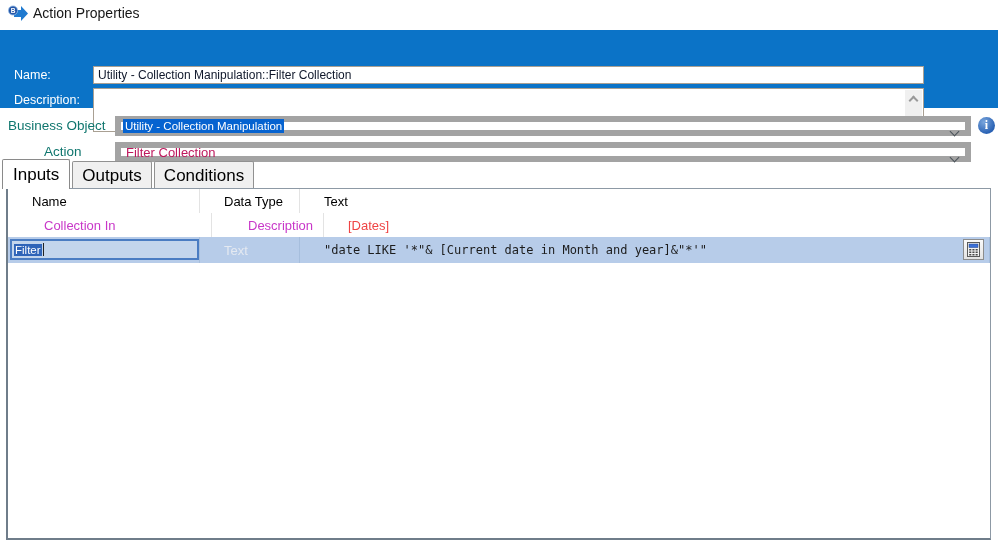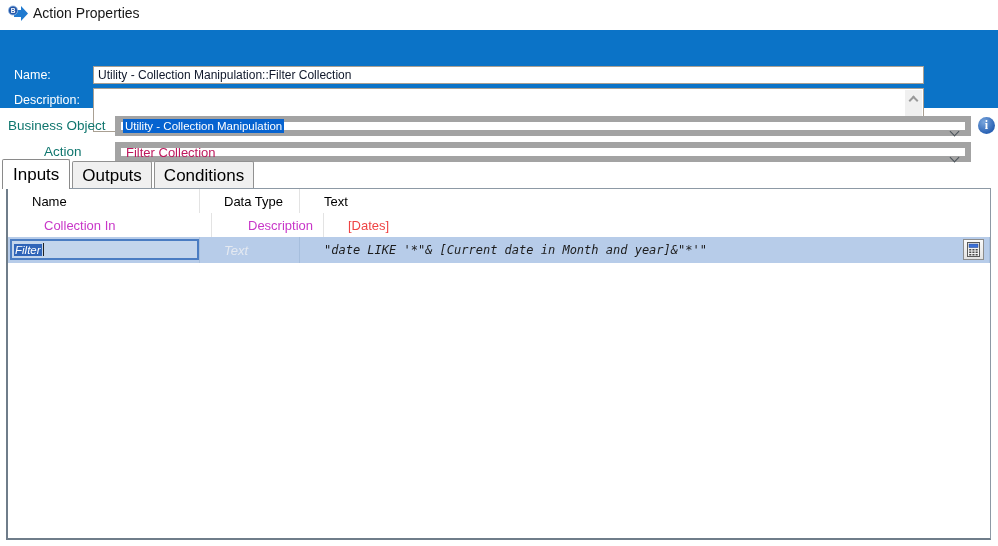--- a/index.html
+++ b/index.html
@@ -61,21 +61,21 @@
     z-index:2; }
   .grid-row { display:flex; width:100%; position:relative; }
   .c1 { width:192px; } .c2 { width:100px; } .c3 { flex:1; }
   .cell { padding-left:24px; display:flex; align-items:center;
     border-right:1px solid #e3e3e3; overflow:hidden; white-space:nowrap; }
   .c3.cell { border-right:none; }
   .hdr { height:24px; font-size:13px; color:#000; }
   .row1 { height:24px; font-size:13px; }
   .row1 .magenta { color:#c837c8;margin-left:12px; }
   .row1 .val { color:#ef4444; }
-  .row2 { height:26px; background:#b7cce9; font-size:13px;font-style:italic; }
+  .row2 { height:26px; background:#b7cce9; font-size:13px; }
   .row2 .cell { border-right:1px solid #a6bedd; }
   .edit-box { position:absolute; left:2px; top:2px; width:189px; height:21px;
     border:2px solid #4a7cc2; background:#c3d5ec; display:flex; align-items:center; padding-left:2px; }
   .edit-box .sel { background:#2f64b8; color:#fff; font-size:11.5px; padding:0 1px; }
   .edit-box .caret { display:inline-block; width:1px; height:13px; background:#222; margin-left:1px; }
   .type-ghost { color:#e4e9f1; font-size:13px; }
   .mono-val { font-family:"DejaVu Sans Mono","Liberation Mono", monospace; font-size:12px; color:#1c1c1c; }
   .calc-btn { position:absolute; right:6px; top:2px; width:21px; height:21px;
     background:linear-gradient(#fafafa,#e3e3e3); border:1px solid #8c8c8c;
     display:flex; align-items:center; justify-content:center; }

